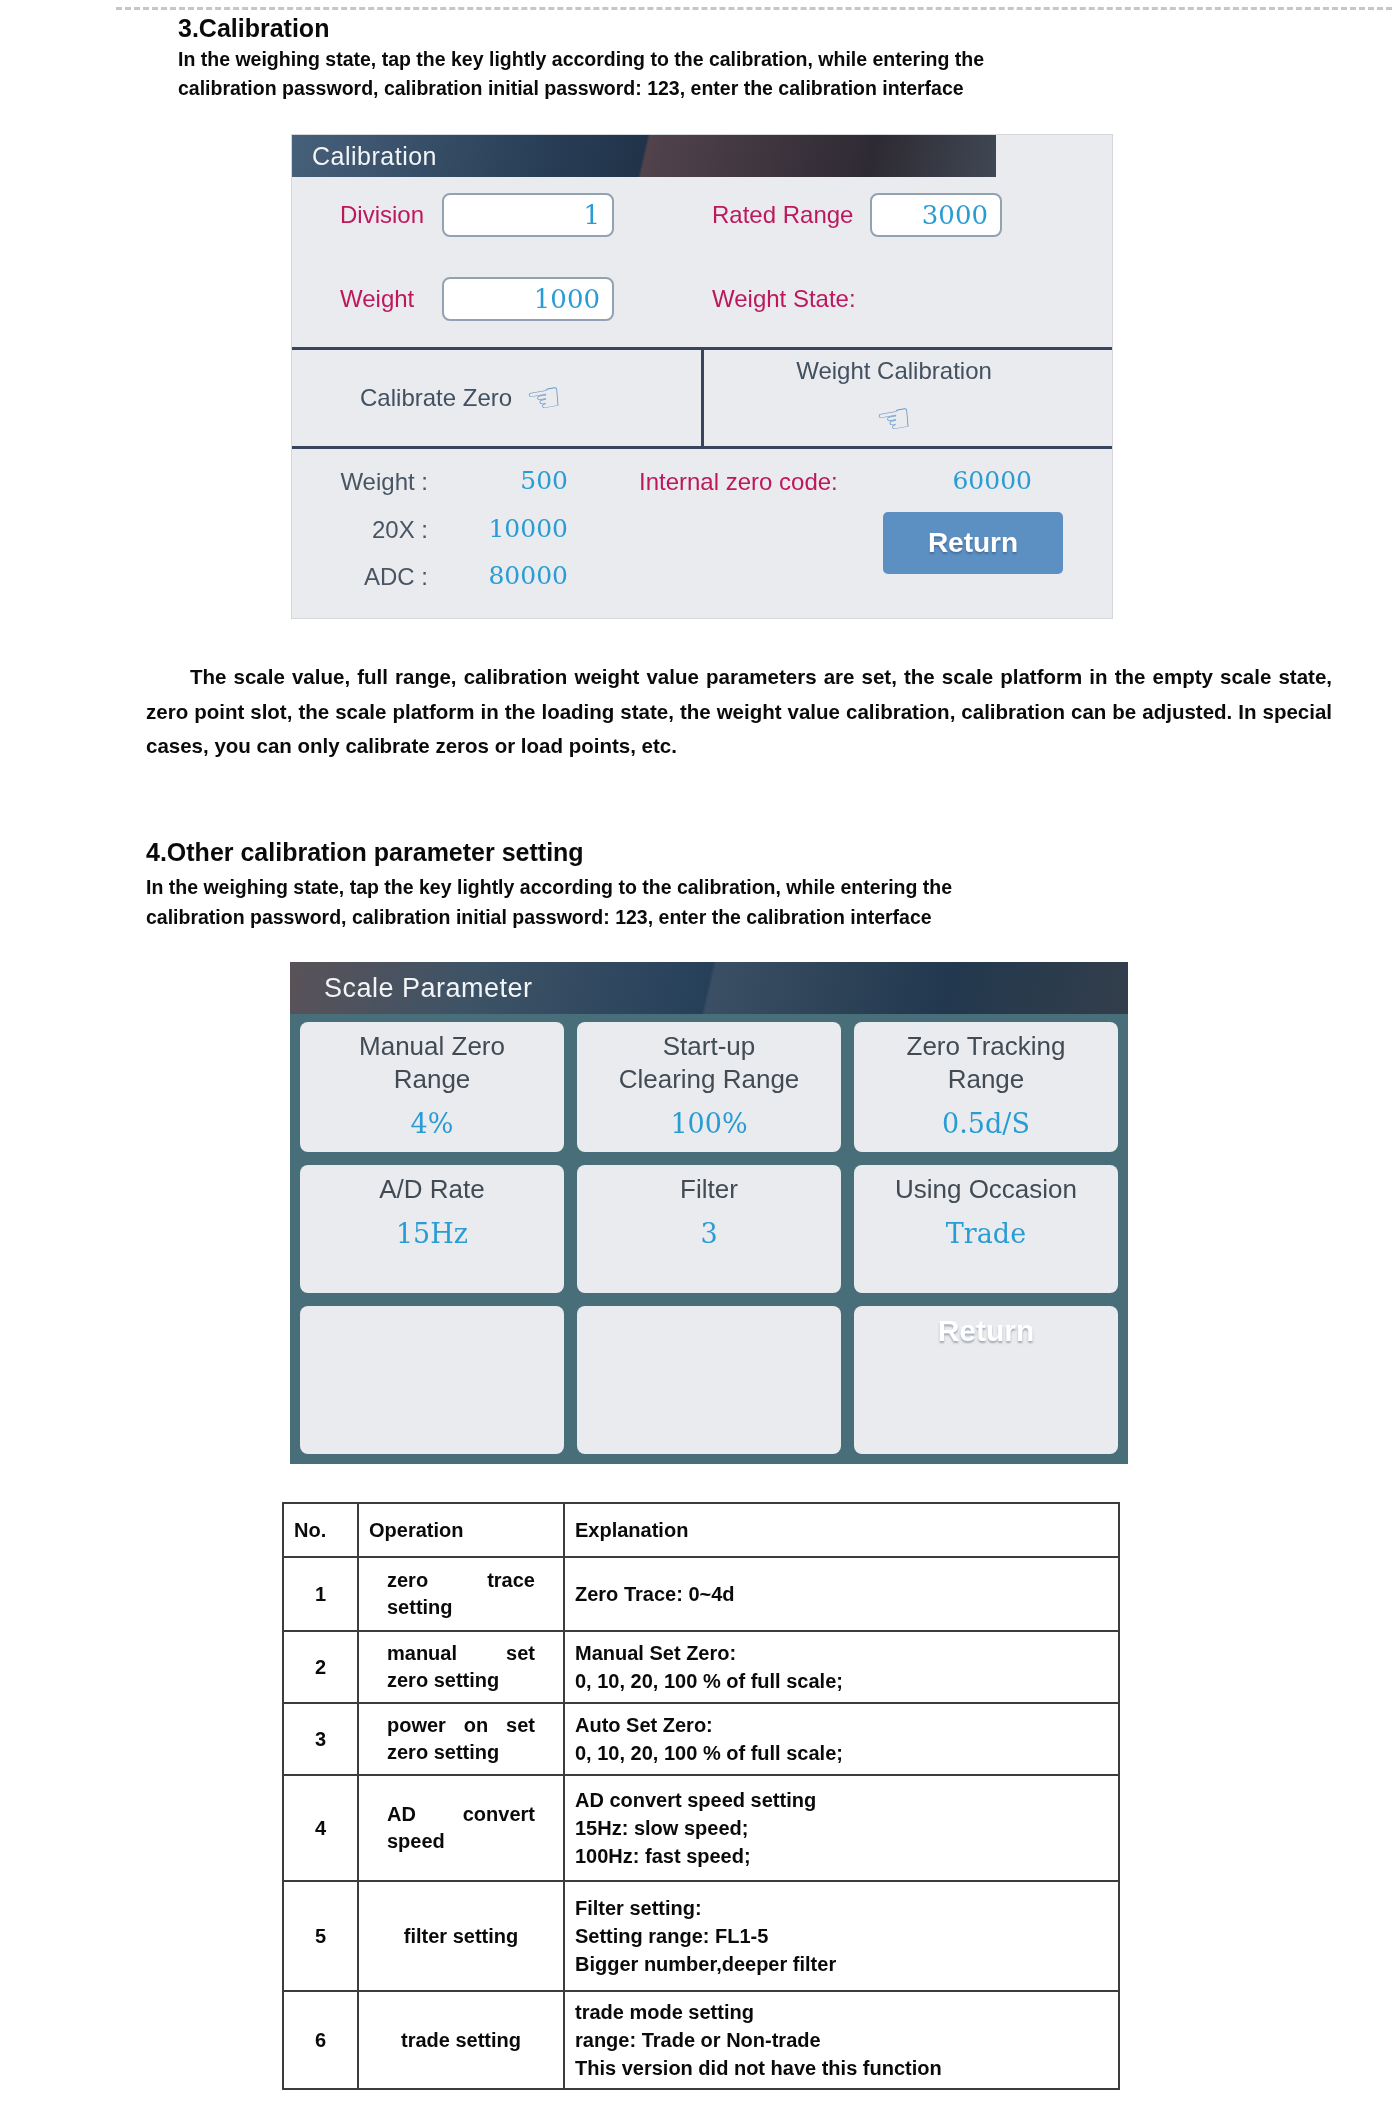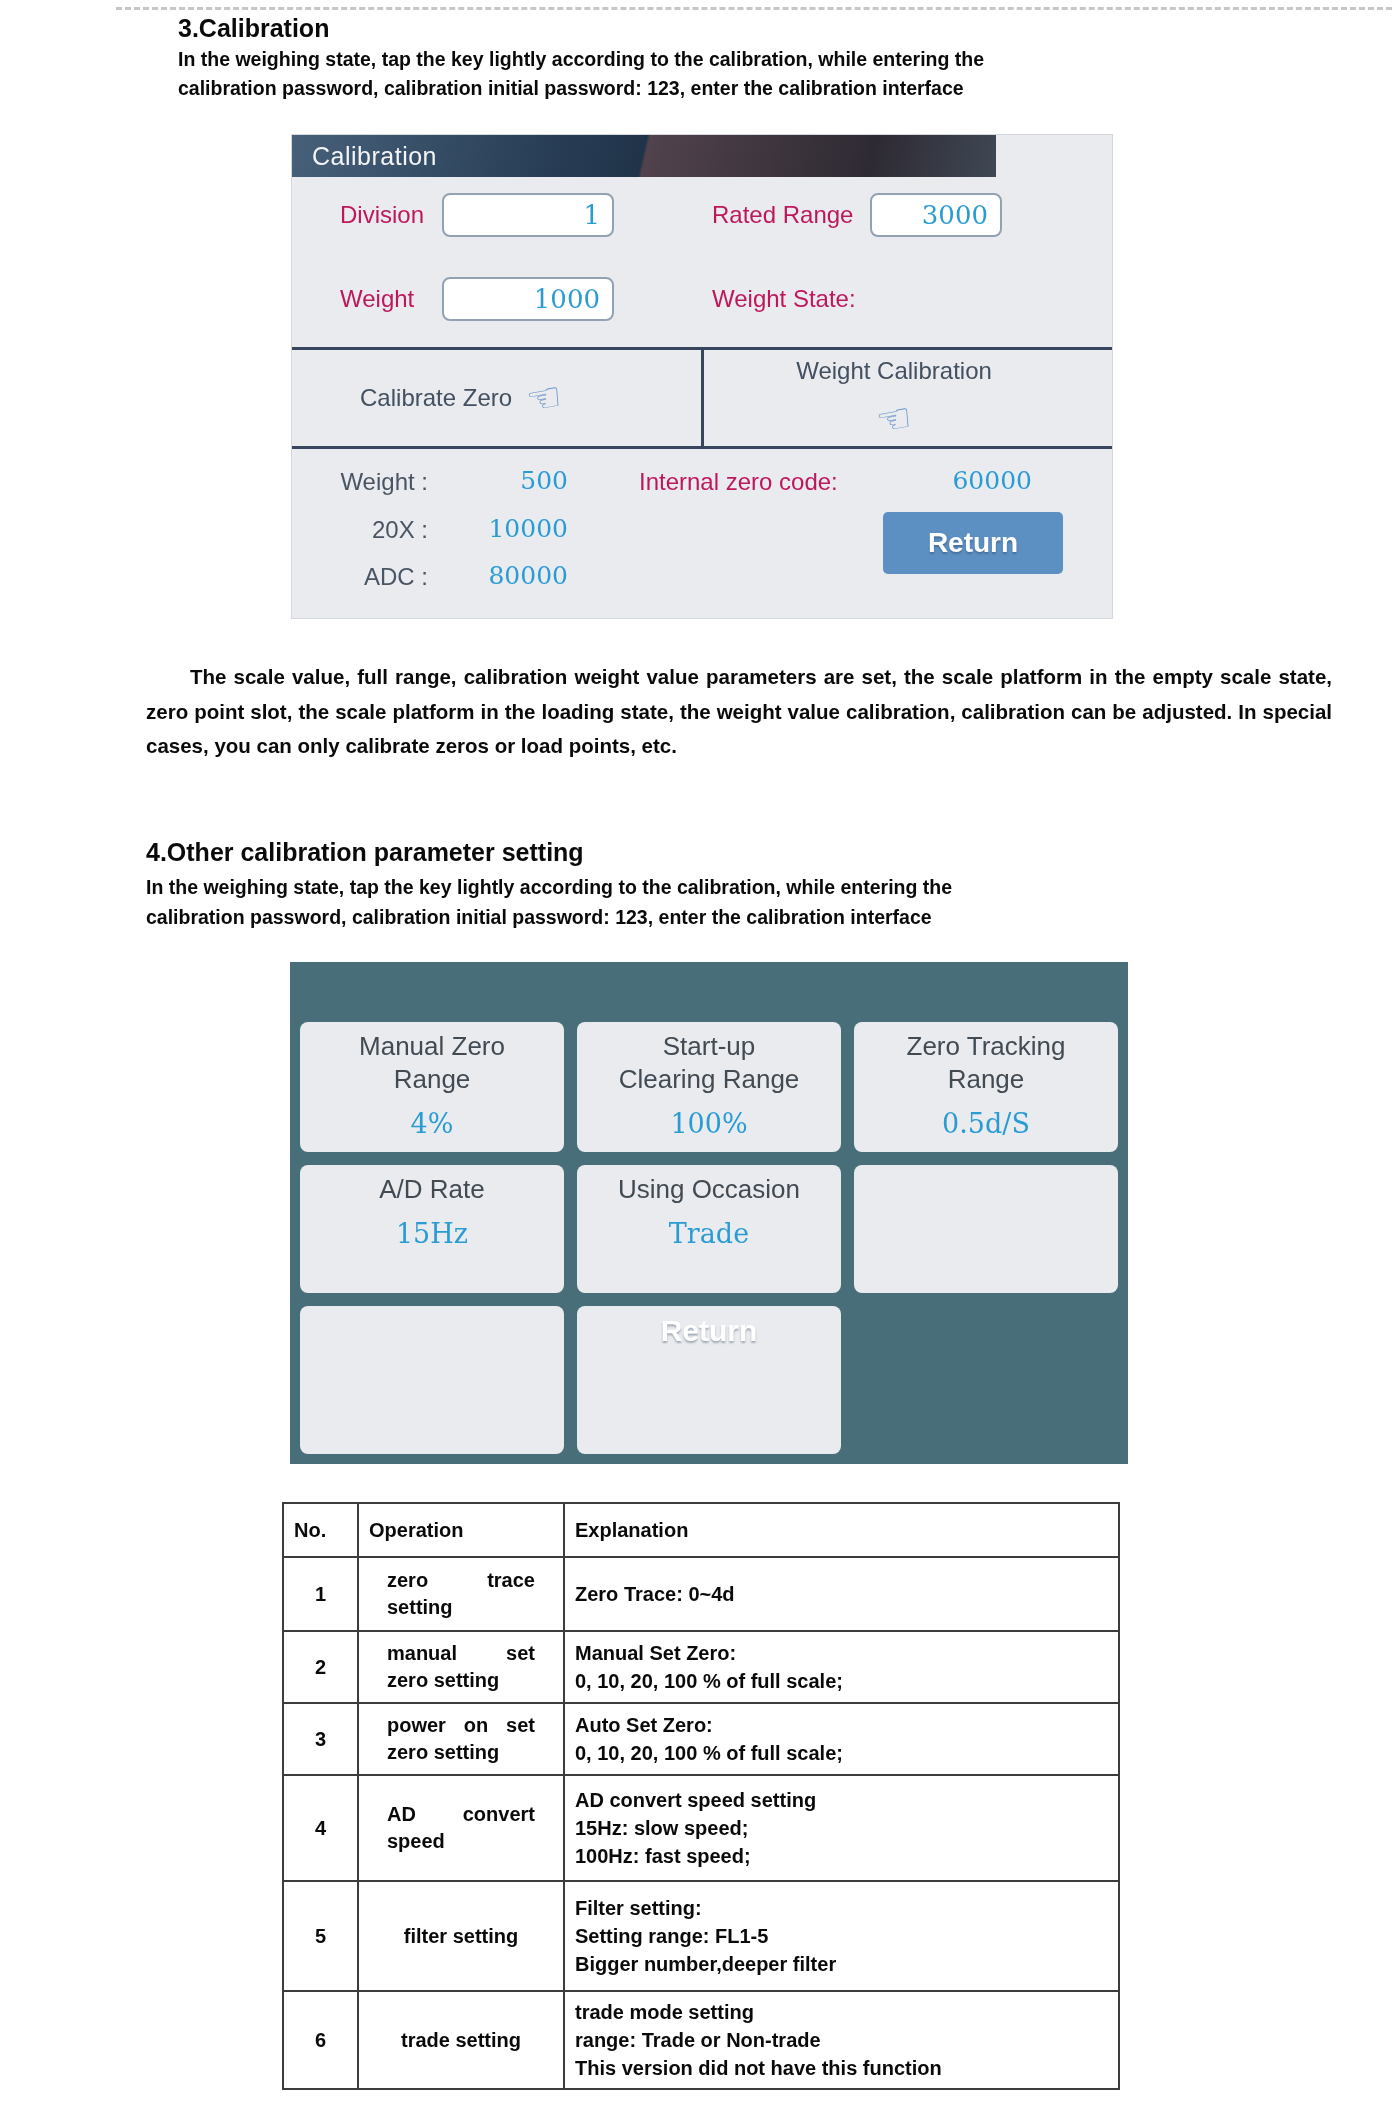--- a/index.html
+++ b/index.html
@@ -123,39 +123,46 @@
   <div class="abs ret-btn cal-ret">Return</div>
 </div>
 
 <div class="abs body-par">The scale value, full range, calibration weight value parameters are set, the scale platform in the empty scale state, zero point slot, the scale platform in the loading state, the weight value calibration, calibration can be adjusted. In special cases, you can only calibrate zeros or load points, etc.</div>
 
 <div class="abs sec-title sec4-title">4.Other calibration parameter setting</div>
 <div class="abs sec4-intro">In the weighing state, tap the key lightly according to the calibration, while entering the
 calibration password, calibration initial password: 123, enter the calibration interface</div>
 
 <div class="abs sp-win">
+  <div class="abs sp-header">
+    <span class="sp-title">Scale Parameter</span>
+  </div>
   <div class="sp-grid">
     <div class="sp-card">
       <span class="sp-card-label">Manual Zero
 Range</span>
       <span class="sp-card-value">4%</span>
     </div>
     <div class="sp-card">
       <span class="sp-card-label">Start-up
 Clearing Range</span>
       <span class="sp-card-value">100%</span>
     </div>
     <div class="sp-card">
       <span class="sp-card-label">Zero Tracking
 Range</span>
       <span class="sp-card-value">0.5d/S</span>
     </div>
     <div class="sp-card">
       <span class="sp-card-label">A/D Rate</span>
       <span class="sp-card-value">15Hz</span>
+    </div>
+    <div class="sp-card">
+      <span class="sp-card-label">Filter</span>
+      <span class="sp-card-value">3</span>
     </div>
     <div class="sp-card">
       <span class="sp-card-label">Using Occasion</span>
       <span class="sp-card-value">Trade</span>
     </div>
     <div class="sp-card"></div>
     <div class="sp-card"></div>
     <div class="sp-card ret-btn sp-ret">Return</div>
   </div>
 </div>

